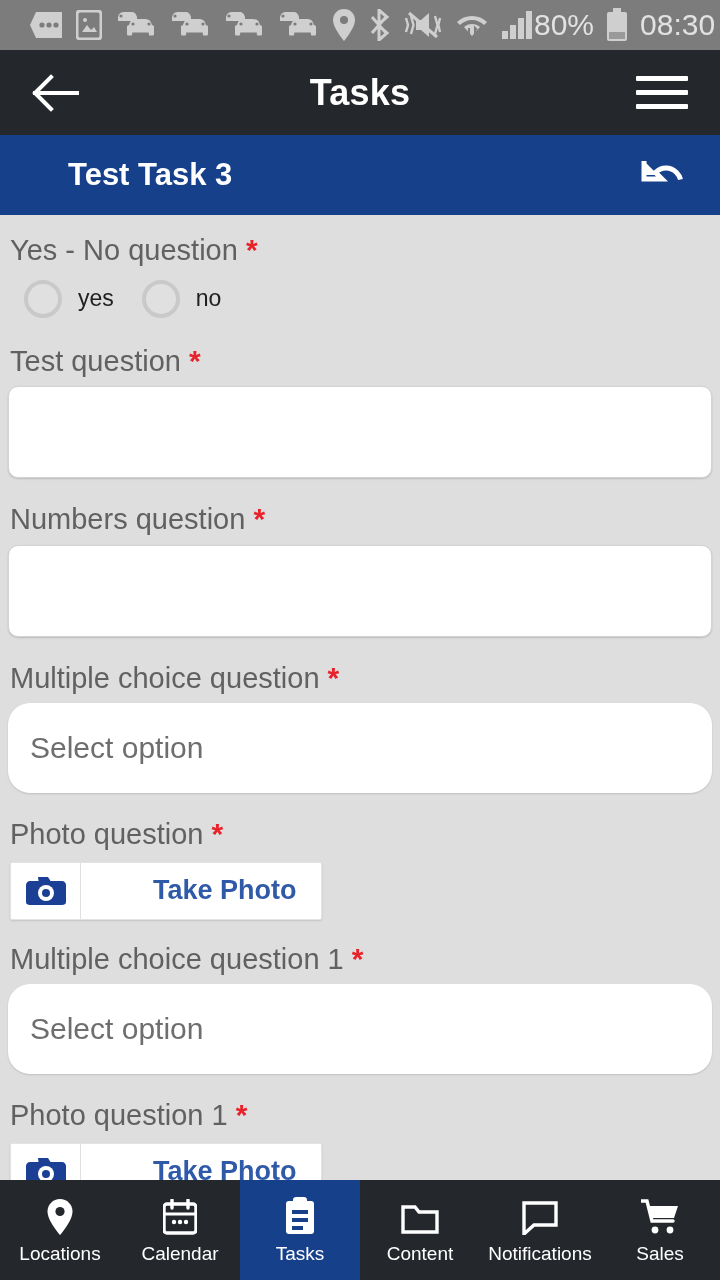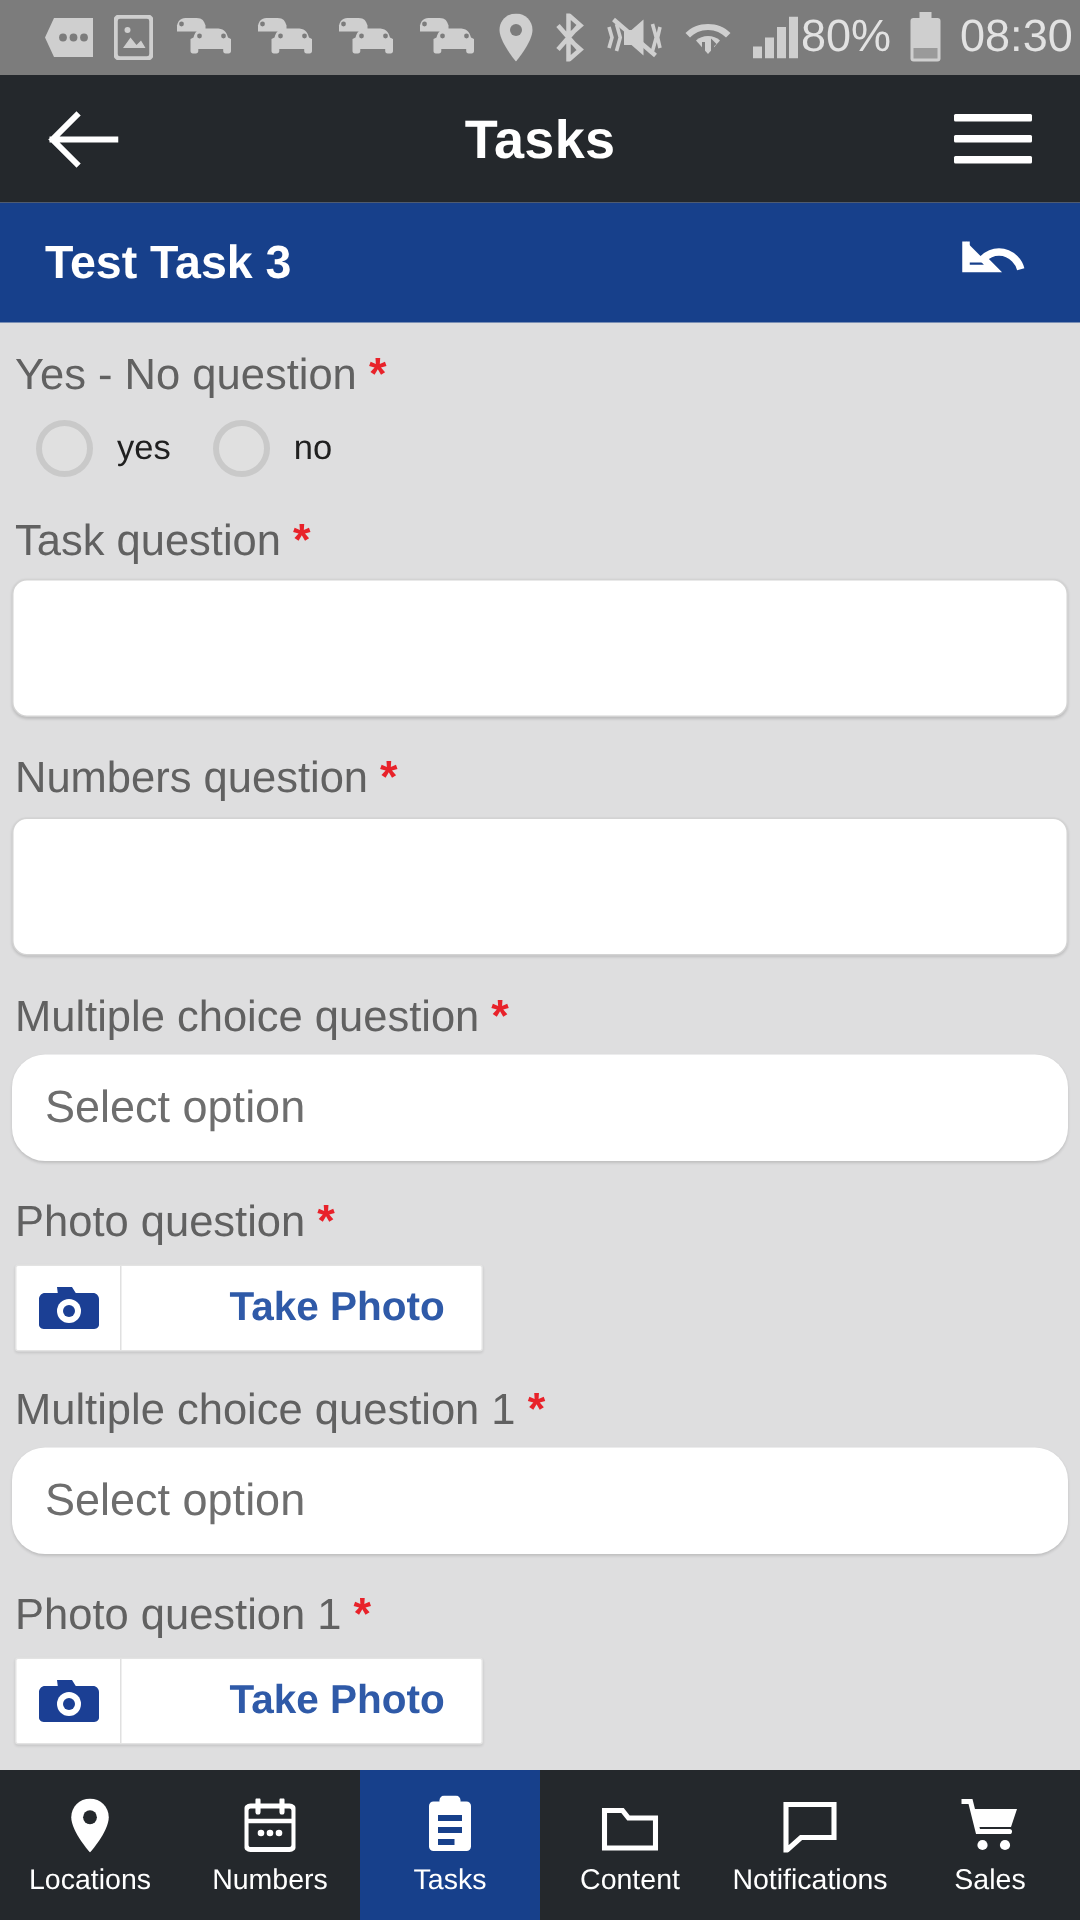--- a/index.html
+++ b/index.html
@@ -35,21 +35,21 @@
   }
   .back-btn { width: 58px; height: 58px; display: flex; align-items: center; justify-content: center; z-index: 2; }
   .menu-btn { width: 58px; height: 58px; display: flex; flex-direction: column; justify-content: center; gap: 9px; margin-left: auto; z-index: 2; }
   .menu-btn i { display: block; height: 5px; background: #fff; border-radius: 1px; width: 52px; }
 
   
   .taskbar {
     height: 80px; background: #17408b;
     display: flex; align-items: center; padding: 0 30px;
   }
-  .taskbar-title { color: #fff; font-size: 31px; font-weight: bold; }
+  .taskbar-title { color: #fff; font-size: 31px; font-weight: bold; margin-left: 38px; }
   .undo-btn { margin-left: auto; width: 54px; height: 54px; display: flex; align-items: center; justify-content: center; }
 
   
   .form {
     position: absolute; top: 215px; left: 0; right: 0; bottom: 100px;
     overflow: hidden; padding: 0 6px;
   }
   .q-label {
     color: #616161; font-size: 29px; padding: 18px 4px 6px 4px; line-height: 1.15;
   }
@@ -59,21 +59,21 @@
   .radio { width: 38px; height: 38px; border-radius: 50%; border: 4px solid #c9c9c9; background: #e0e0e0; }
   .radio-lbl { font-size: 23px; color: #202020; margin: 0 28px 0 16px; }
 
   .textbox {
     height: 92px; background: #ffffff; border-radius: 10px;
     border: 1px solid #d3d3d3;
     box-shadow: 0 1px 2px rgba(0,0,0,.16);
     margin: 2px 2px 6px 2px;
   }
   .select {
-    height: 71px; background: #ffffff; border-radius: 22px;
+    height: 90px; background: #ffffff; border-radius: 22px;
     display: flex; align-items: center; padding-left: 22px;
     box-shadow: 0 1px 2px rgba(0,0,0,.14);
     margin: 2px 2px 6px 2px;
   }
   .select-ph { color: #6e6e6e; font-size: 30px; }
 
   .photo-btn {
     display: inline-flex; align-items: stretch; height: 58px;
     background: #ffffff; border: 1px solid #e3e3e3;
     box-shadow: 0 1px 2px rgba(0,0,0,.12);
@@ -213,21 +213,21 @@
     </div>
     <div class="radio-row">
       <span class="radio"></span>
       <span class="radio-lbl">yes</span>
       <span class="radio"></span>
       <span class="radio-lbl">no</span>
     </div>
 
     
     <div class="q-label">
-      <span>Task question</span>
+      <span>Test question</span>
       <span class="star">*</span>
     </div>
     <div class="textbox"></div>
 
     
     <div class="q-label">
       <span>Numbers question</span>
       <span class="star">*</span>
     </div>
     <div class="textbox"></div>
@@ -302,21 +302,21 @@
       <span class="nav-ico">
         <svg width="34" height="36" viewBox="0 0 34 36">
             <rect x="1" y="5" width="32" height="29" rx="3" fill="none" stroke="#fff" stroke-width="3.4"></rect>
             <path d="M9 1v8M25 1v8" stroke="#fff" stroke-width="3.4" stroke-linecap="round"></path>
             <path d="M1 15h32" stroke="#fff" stroke-width="3"></path>
             <circle cx="11" cy="23" r="2.2" fill="#fff"></circle>
             <circle cx="17" cy="23" r="2.2" fill="#fff"></circle>
             <circle cx="23" cy="23" r="2.2" fill="#fff"></circle>
           </svg>
       </span>
-      <span class="nav-lbl">Numbers</span>
+      <span class="nav-lbl">Calendar</span>
     </div>
     <div class="nav-item active">
       <span class="nav-ico">
         <svg width="30" height="38" viewBox="0 0 30 38">
             <rect x="8" y="0" width="14" height="7" rx="3.2" fill="#fff"></rect>
             <rect x="1" y="4" width="28" height="33" rx="3" fill="#fff"></rect>
             <rect x="7" y="13" width="16" height="4" fill="#17408b"></rect>
             <rect x="7" y="21" width="16" height="4" fill="#17408b"></rect>
             <rect x="7" y="29" width="11" height="4" fill="#17408b"></rect>
           </svg>

